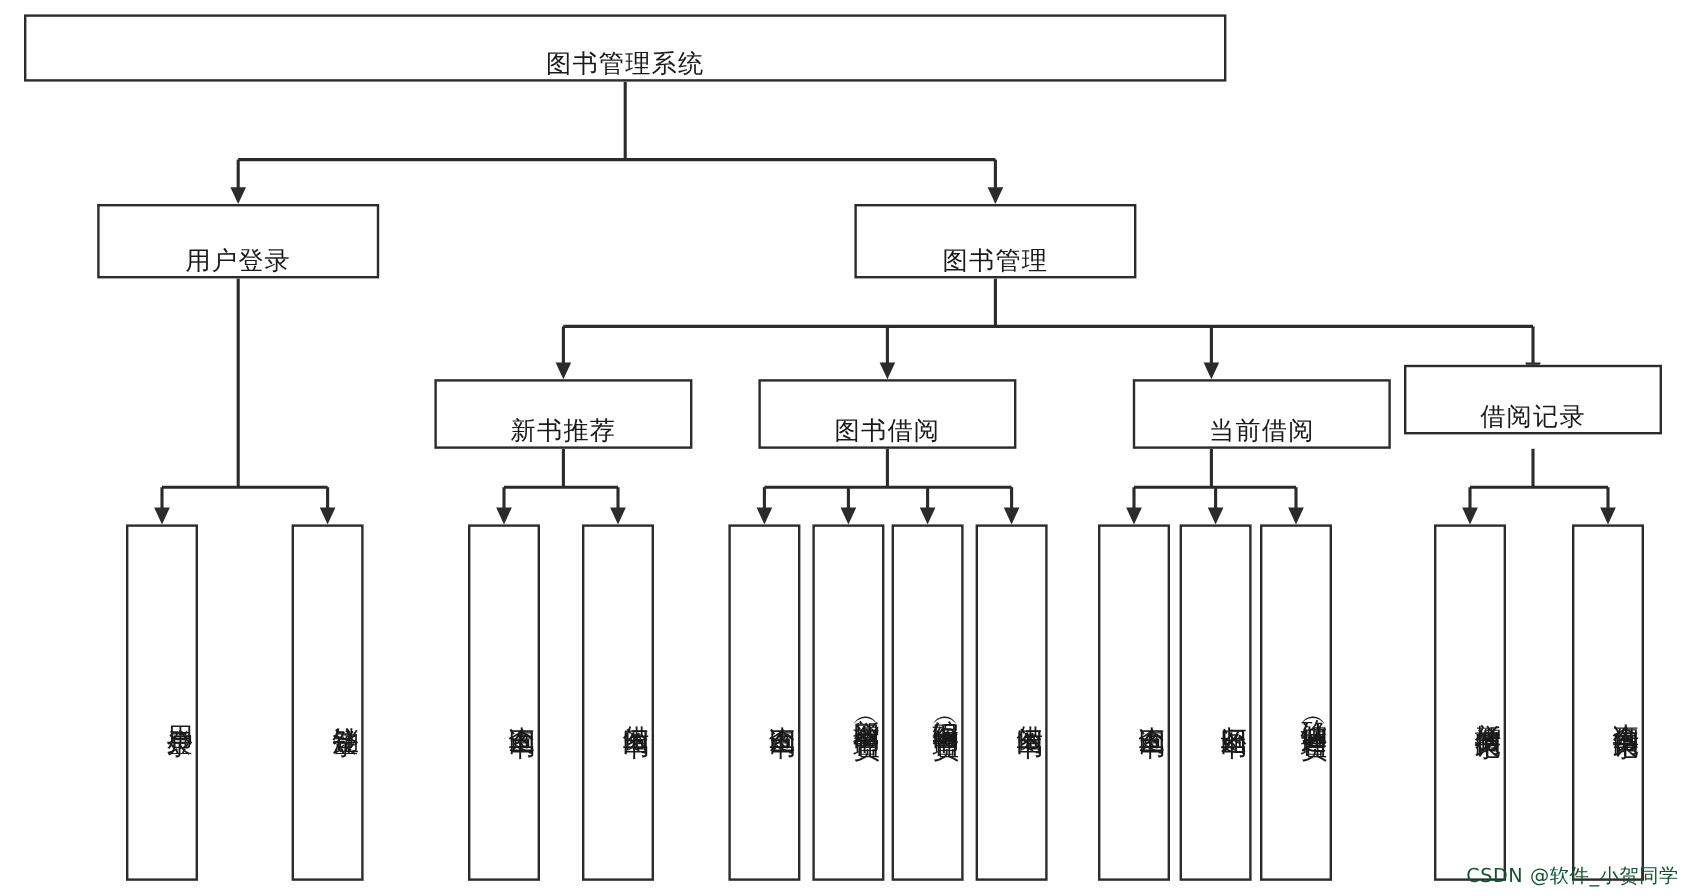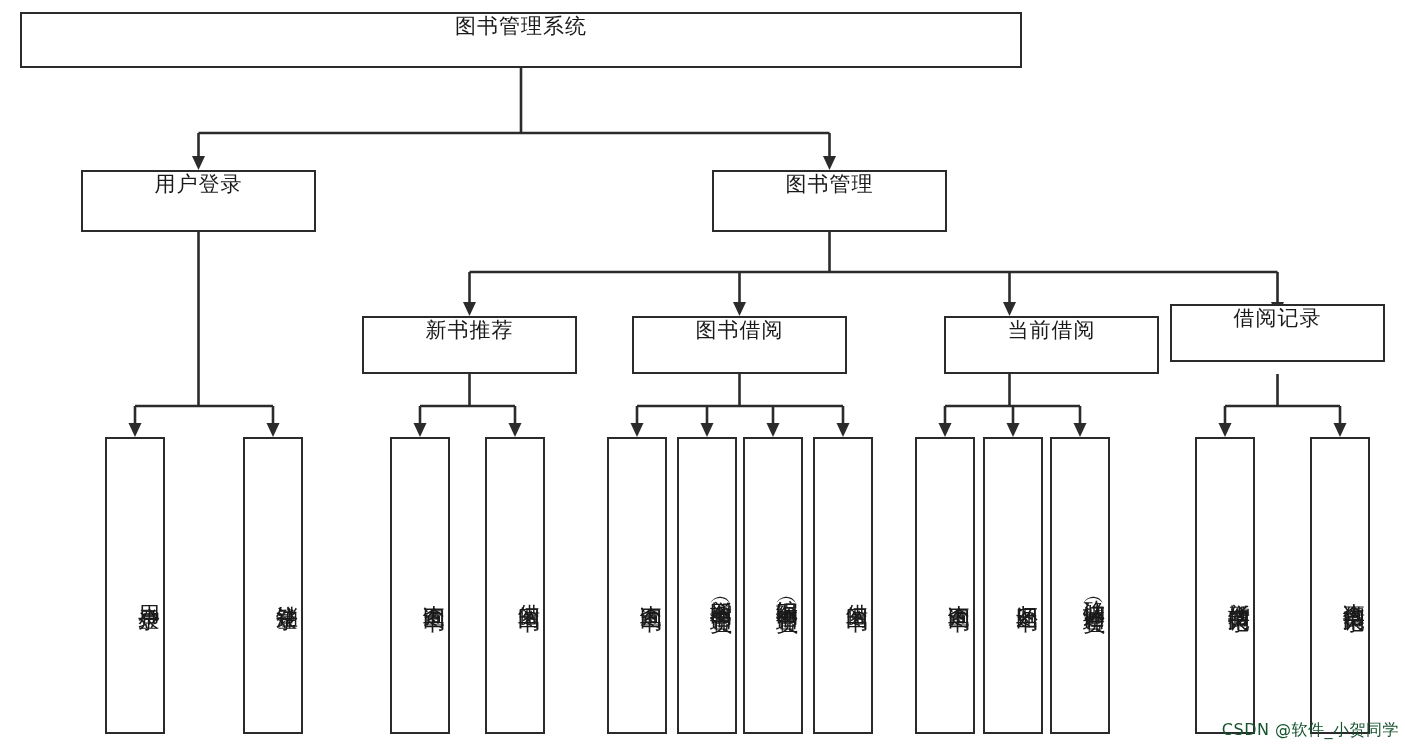--- a/index.html
+++ b/index.html
@@ -24,21 +24,21 @@
     width: 1405px;
     height: 747px;
     pointer-events: none;
   }
   .node {
     position: absolute;
     box-sizing: border-box;
     background: #ffffff;
     border: 2px solid #2b2b2b;
     display: flex;
-    align-items: flex-start;
+    align-items: flex-end;
     justify-content: center;
     color: #1a1a1a;
   }
   .node.horiz {
     font-size: 21px;
     letter-spacing: 1px;
     line-height: 1.2;
   }
   .node.vert {
     writing-mode: vertical-rl;

